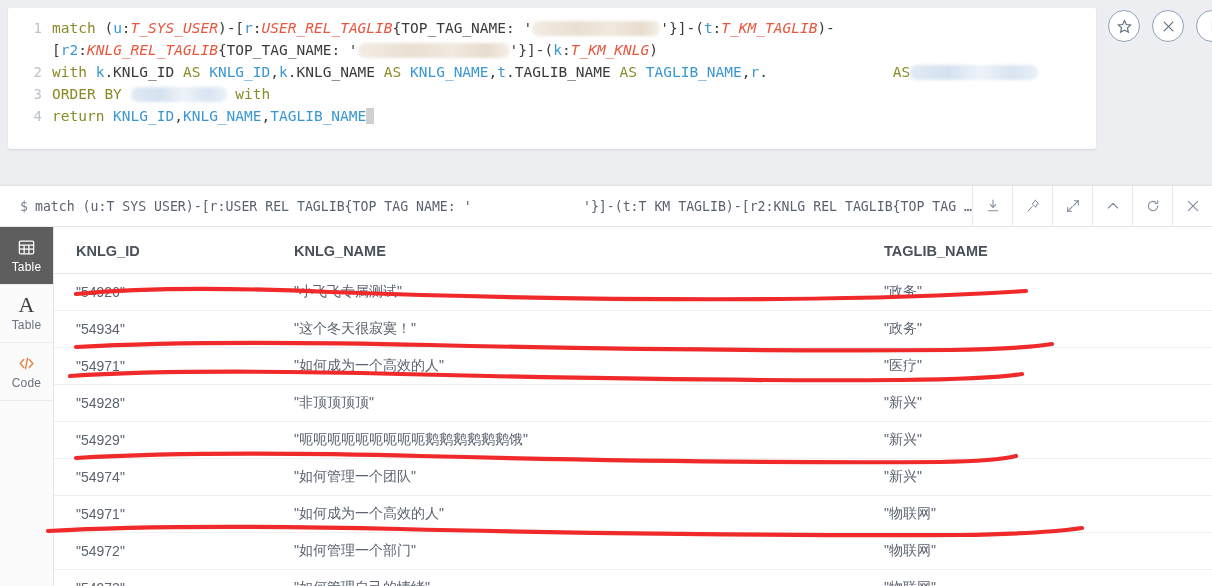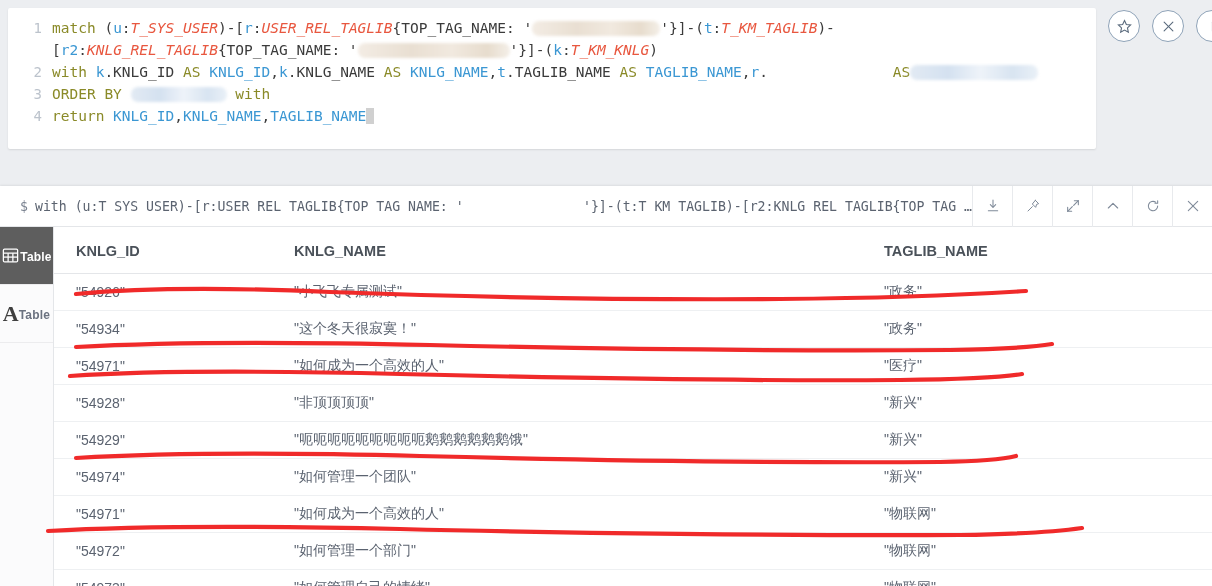--- a/index.html
+++ b/index.html
@@ -96,22 +96,22 @@
   .tbtn {
     width: 40px; height: 41px; display:flex; align-items:center; justify-content:center;
     border-left: 1px solid #e8eaed; cursor: pointer; color:#7f8a99;
   }
 
   .result-body { position: relative; height: 359px; display: flex; }
 
   
   .vnav { width: 54px; flex: 0 0 54px; border-right: 1px solid #e4e6e9; background:#fbfbfc; }
   .vitem {
-    height: 58px; display:flex; flex-direction:row; align-items:center; justify-content:center;
-    border-bottom: 1px solid #ececee; cursor:pointer; color:#6b7280;font-weight:bold;
+    height: 58px; display:flex; flex-direction:column; align-items:center; justify-content:center;
+    border-bottom: 1px solid #ececee; cursor:pointer; color:#6b7280;
   }
   .vitem .vlabel { font-size: 12px; margin-top: 3px; letter-spacing:.2px; }
   .vitem.active { background:#5e5e5e; color:#ffffff; }
   .vitem.active .vicon { color:#ffffff; }
   .vicon { color:#e8834a; height:20px; display:flex; align-items:center; }
   .vicon.serif { font-family:"Liberation Serif", serif; font-size:22px; line-height:20px; color:#3f3f3f; }
   .vitem.active .vicon.tbl { color:#ffffff; }
 
   
   .tbl-wrap { flex: 1 1 auto; overflow: hidden; position: relative; }
@@ -166,21 +166,21 @@
         </svg>
       </div>
     </div>
   </div>
 
   <div class="result-panel">
 
     <div class="result-head">
       <div class="qtext">
         <span class="dollar">$</span>
-        <span>with (u:T_SYS_USER)-[r:USER_REL_TAGLIB{TOP_TAG_NAME: '</span>
+        <span>match (u:T_SYS_USER)-[r:USER_REL_TAGLIB{TOP_TAG_NAME: '</span>
         <span class="blur-g" style="width:138px;height:15px;margin:0 2px;"></span>
         <span>'}]-(t:T_KM_TAGLIB)-[r2:KNLG_REL_TAGLIB{TOP_TAG_…</span>
       </div>
       <div class="tool-strip" id="tool-strip">
           <div class="tbtn" title="Download">
             <svg width="16" height="16" viewBox="0 0 24 24" fill="none" stroke="currentColor" stroke-width="1.6" stroke-linecap="round" stroke-linejoin="round">
               <path d="M12 3v10"></path>
               <path d="M8 10l4 4 4-4"></path>
               <line x1="5" y1="19" x2="19" y2="19"></line>
             </svg>
@@ -231,20 +231,30 @@
                 <line x1="9" y1="9" x2="9" y2="20"></line>
                 <line x1="15" y1="9" x2="15" y2="20"></line>
               </svg>
             </span>
             <span class="vlabel">Table</span>
           </div>
           <div class="vitem">
             <span class="vicon serif">A</span>
             <span class="vlabel">Table</span>
           </div>
+          <div class="vitem">
+            <span class="vicon">
+              <svg width="21" height="19" viewBox="0 0 24 24" fill="none" stroke="currentColor" stroke-width="1.9" stroke-linecap="round" stroke-linejoin="round">
+                <path d="M8.5 7L4 12l4.5 5"></path>
+                <path d="M15.5 7L20 12l-4.5 5"></path>
+                <line x1="13.2" y1="5.5" x2="10.8" y2="18.5"></line>
+              </svg>
+            </span>
+            <span class="vlabel">Code</span>
+          </div>
         </div>
 
       <div class="tbl-wrap">
         <table class="res">
           <thead>
             <tr>
               <th class="col-a">KNLG_ID</th>
               <th class="col-b">KNLG_NAME</th>
               <th class="col-c">TAGLIB_NAME</th>
             </tr>

